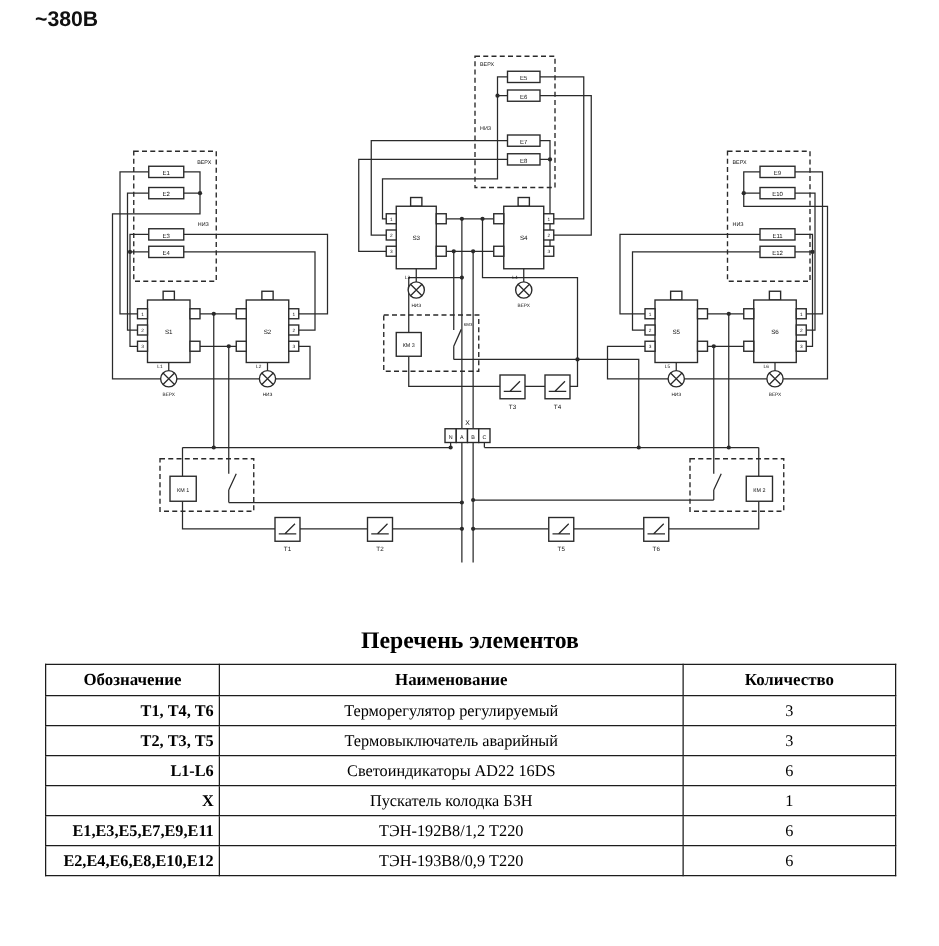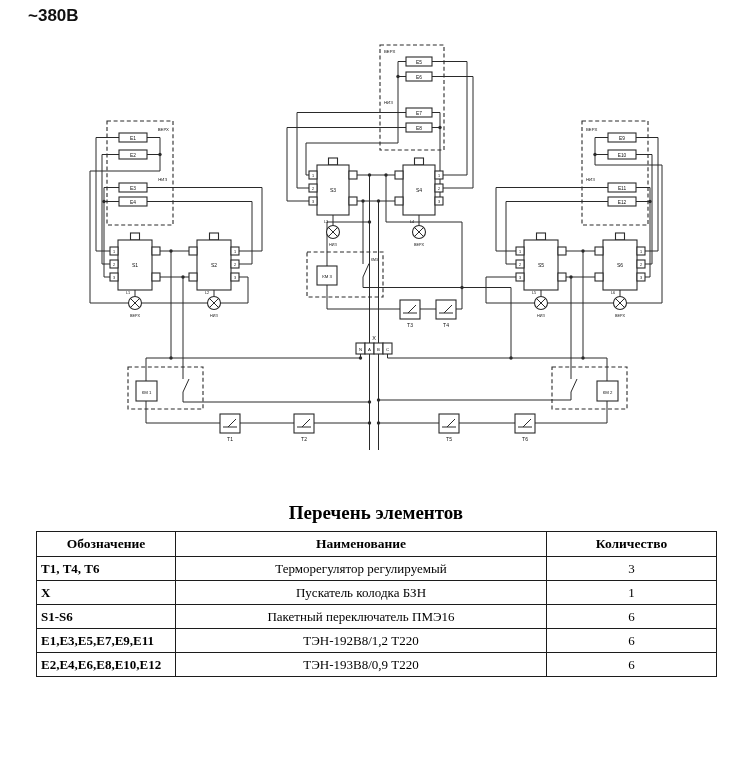--- a/index.html
+++ b/index.html
@@ -17,21 +17,21 @@
   .t35{font-size:3.5px;} .t38{font-size:3.8px;} .t43{font-size:4.3px;}
   .t48{font-size:4.8px;} .t5{font-size:5px;} .t55{font-size:5.5px;}
   .parts{position:absolute;left:36px;top:486px;width:680px;}
   .parts-title{text-align:center;font-family:"Liberation Serif",serif;font-weight:bold;
         font-size:19px;color:#000;margin:16px 0 7px 0;}
   table.parts-table{border-collapse:collapse;table-layout:fixed;width:680px;
         font-family:"Liberation Serif",serif;color:#000;}
   table.parts-table td,table.parts-table th{border:1.6px solid #1c1c1c;height:23px;
         font-size:13px;padding:0 4px;overflow:hidden;white-space:nowrap;}
   table.parts-table th{height:24px;font-size:13.5px;font-weight:bold;text-align:center;}
-  td.c-desig{font-weight:bold;text-align:left;font-family:Liberation Serif, serif;}
+  td.c-desig{font-weight:bold;text-align:right;font-family:Liberation Serif, serif;}
   td.c-name{text-align:center;padding-left:8px;}
   td.c-qty{text-align:center;}
 </style>
 </head>
 <body>
 
 <div class="page">
 
   <div class="supply-title">~380В</div>
 
@@ -368,30 +368,35 @@
         <th>Обозначение</th>
         <th>Наименование</th>
         <th>Количество</th>
       </tr>
       <tr>
         <td class="c-desig">Т1, Т4, Т6</td>
         <td class="c-name">Терморегулятор регулируемый</td>
         <td class="c-qty">3</td>
       </tr>
       <tr>
+        <td class="c-desig">Т2, Т3, Т5</td>
+        <td class="c-name">Термовыключатель аварийный</td>
+        <td class="c-qty">3</td>
+      </tr>
+      <tr>
+        <td class="c-desig">L1-L6</td>
+        <td class="c-name">Светоиндикаторы AD22 16DS</td>
+        <td class="c-qty">6</td>
+      </tr>
+      <tr>
         <td class="c-desig">X</td>
         <td class="c-name">Пускатель колодка БЗН</td>
         <td class="c-qty">1</td>
       </tr>
       <tr>
-        <td class="c-desig">S1-S6</td>
-        <td class="c-name">Пакетный переключатель ПМЭ16</td>
-        <td class="c-qty">6</td>
-      </tr>
-      <tr>
         <td class="c-desig">Е1,Е3,Е5,Е7,Е9,Е11</td>
         <td class="c-name">ТЭН-192В8/1,2 Т220</td>
         <td class="c-qty">6</td>
       </tr>
       <tr>
         <td class="c-desig">Е2,Е4,Е6,Е8,Е10,Е12</td>
         <td class="c-name">ТЭН-193В8/0,9 Т220</td>
         <td class="c-qty">6</td>
       </tr>
     </tbody>

